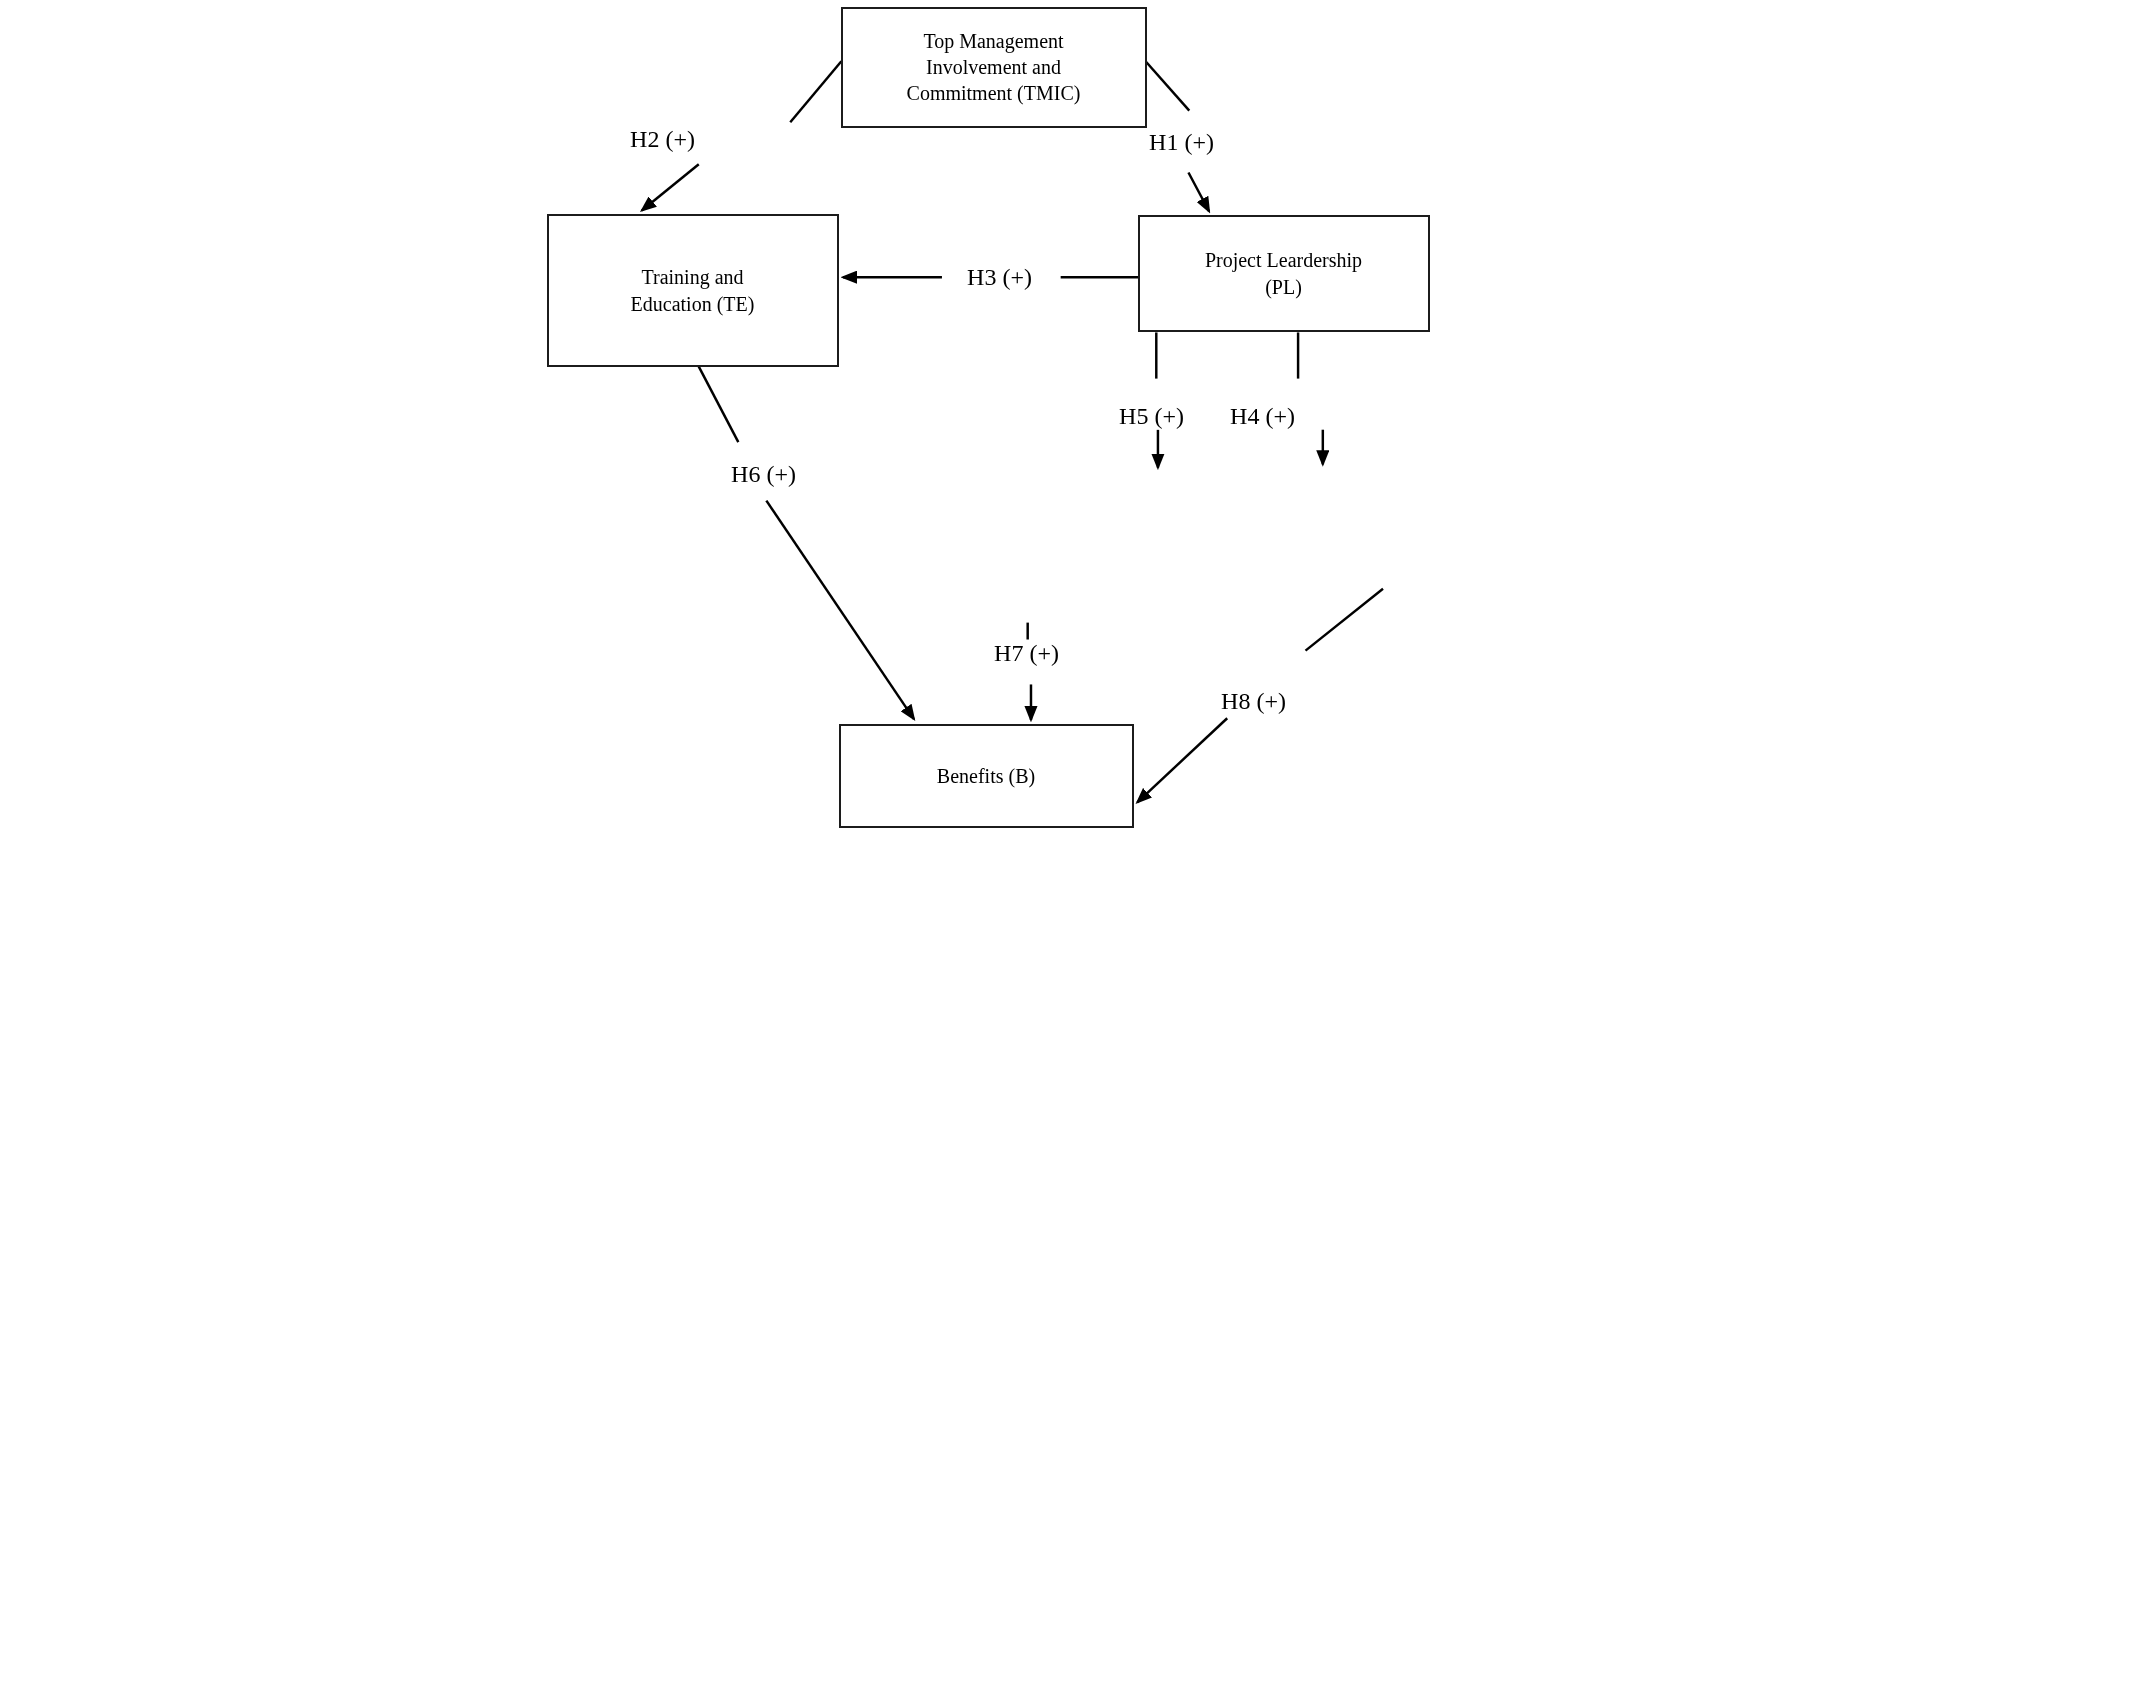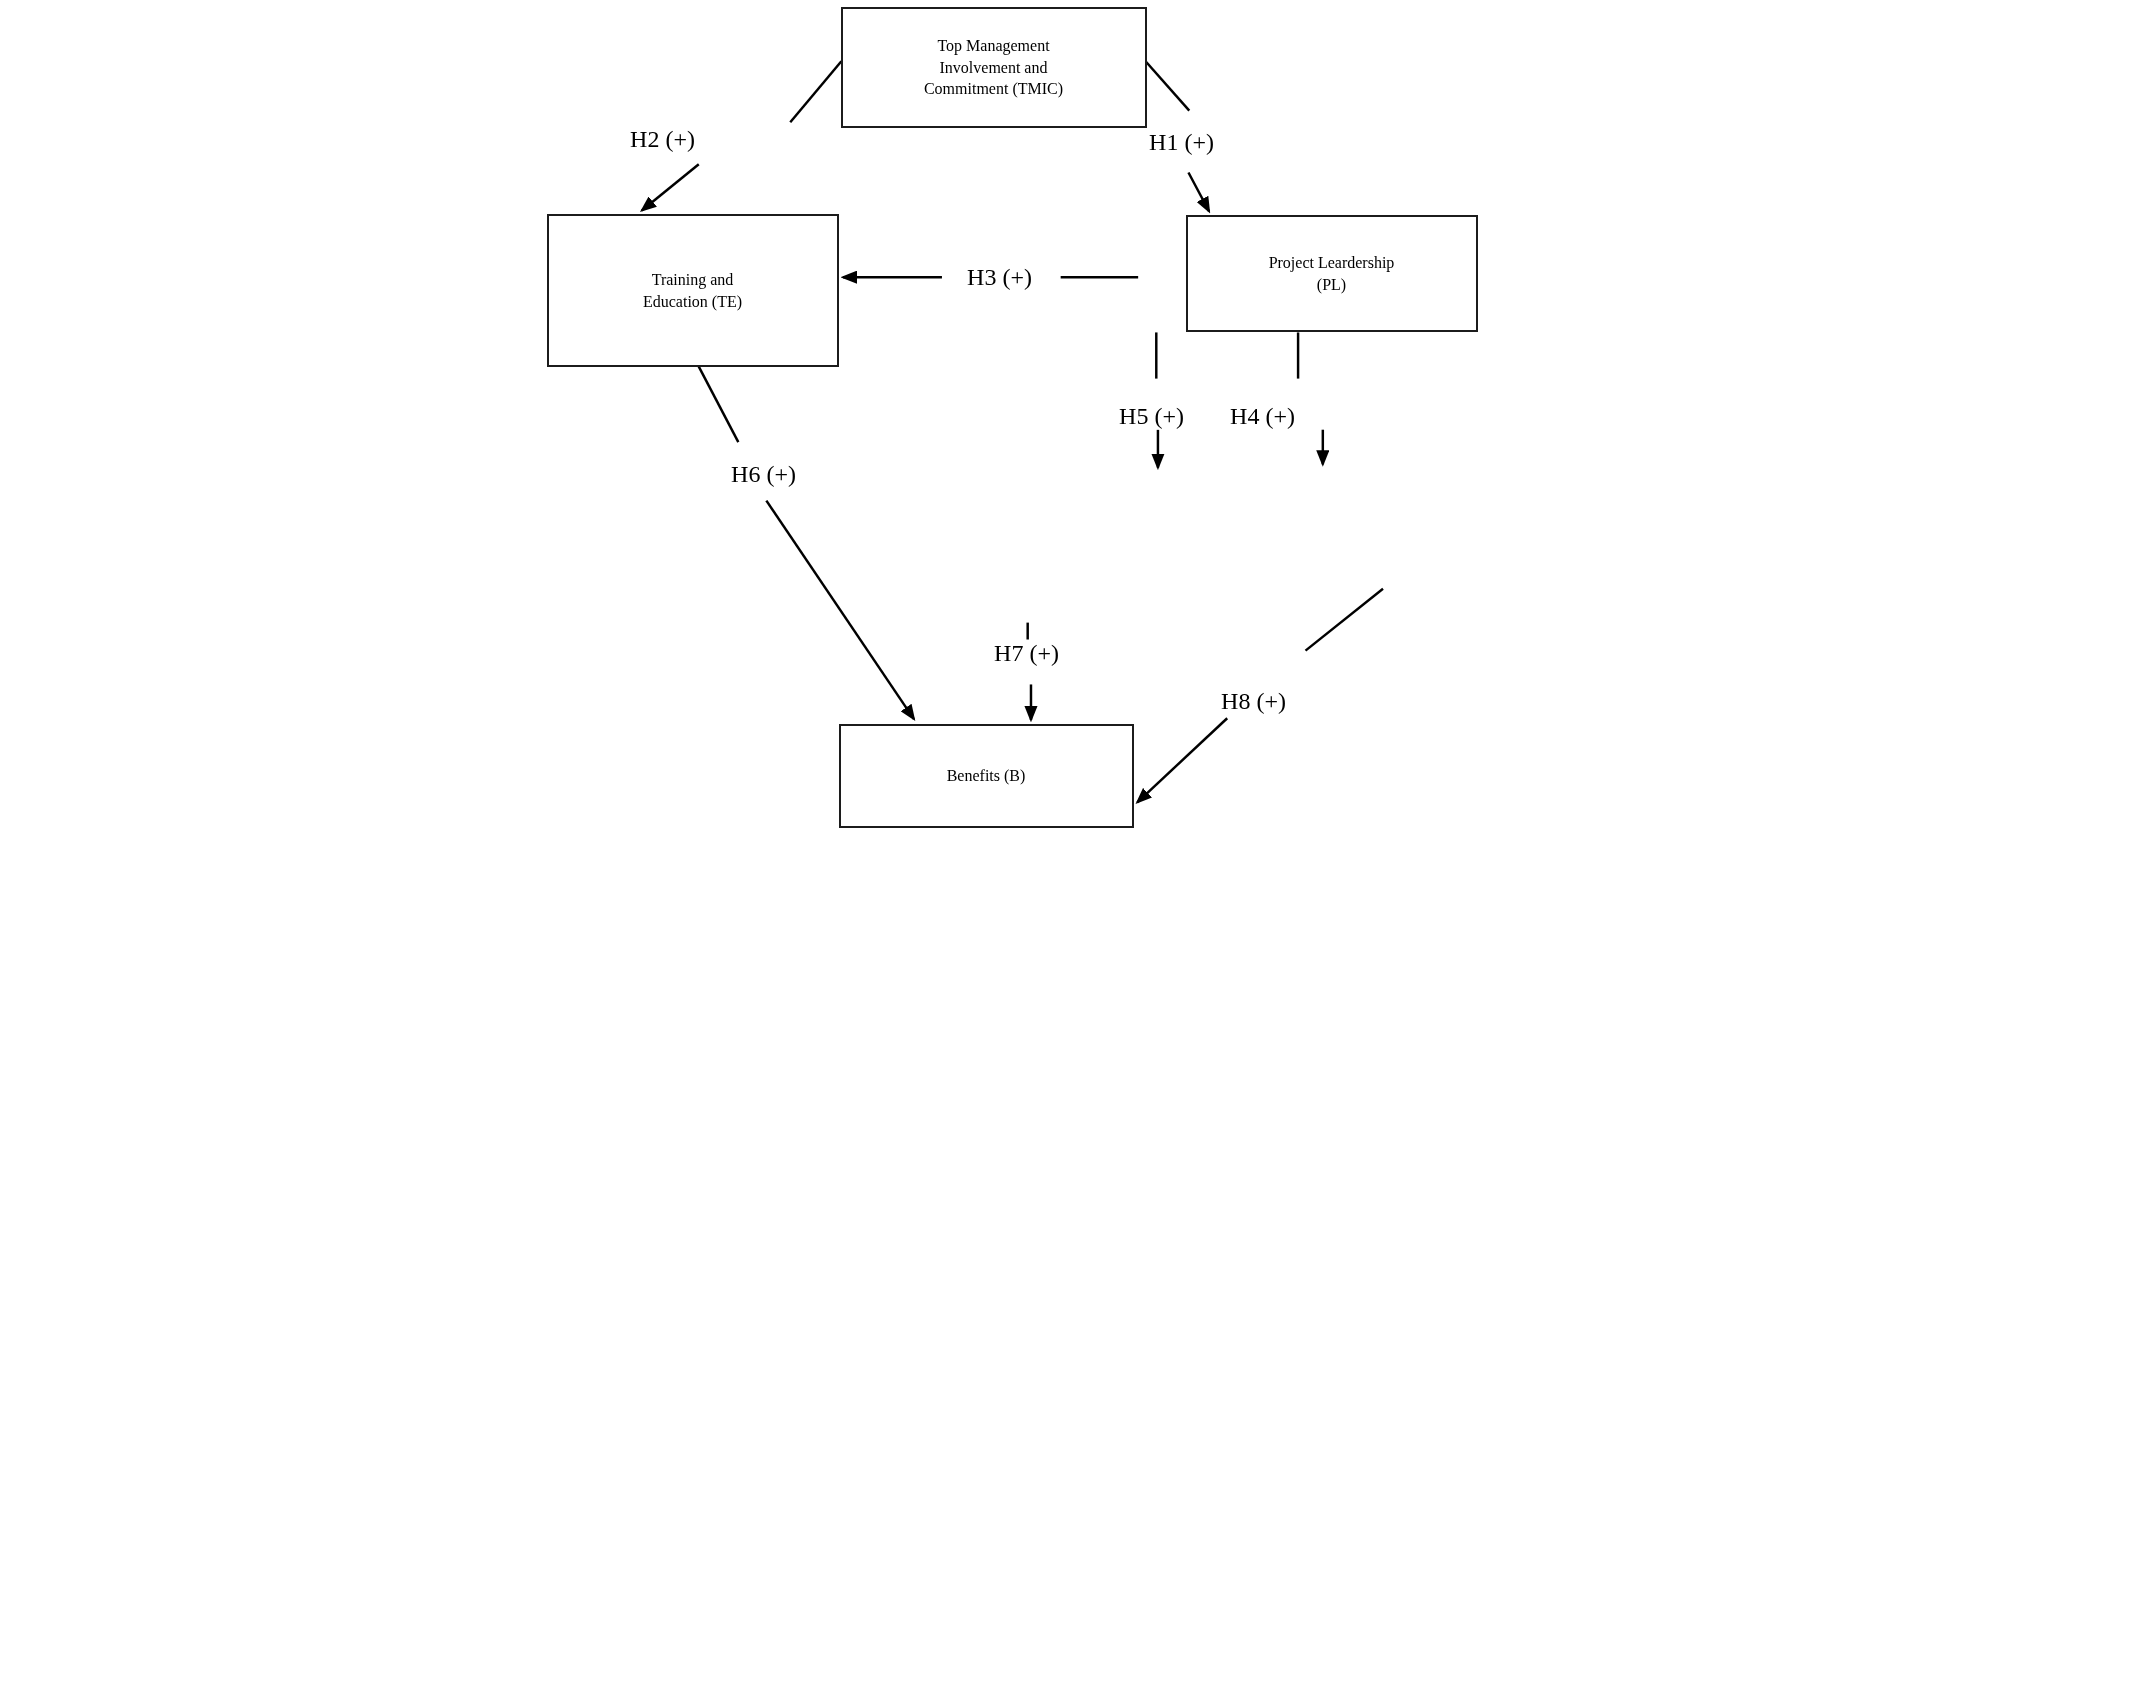--- a/index.html
+++ b/index.html
@@ -25,28 +25,28 @@
   }
   .node {
     position: absolute;
     box-sizing: border-box;
     border: 2.5px solid #1c1c1c;
     background: #ffffff;
     display: flex;
     align-items: center;
     justify-content: center;
     text-align: center;
-    font-size: 16px;
+    font-size: 20px;
     line-height: 1.32;
     white-space: pre-line;
     z-index: 2;
   }
   .node-tmic     { left: 303px; top:   6.6px; width: 306px; height: 121px; }
   .node-te       { left:  9px; top: 214px; width: 292px; height: 153px; }
-  .node-pl       { left: 600px; top: 215px; width: 292px; height: 117px; margin-left: 48px; }
+  .node-pl       { left: 600px; top: 215px; width: 292px; height: 117px; }
   .node-lls      { left: 417px; top: 470px; width: 302px; height: 153px; }
   .node-cf       { left: 742px; top: 467px; width: 305px; height: 121px; }
   .node-benefits { left: 301px; top: 724px; width: 295px; height: 104px; }
   .hyp {
     position: absolute;
     transform: translate(-50%, -50%);
     font-size: 24px;
     white-space: nowrap;
     background: #ffffff;
     padding: 0 1.6px;

